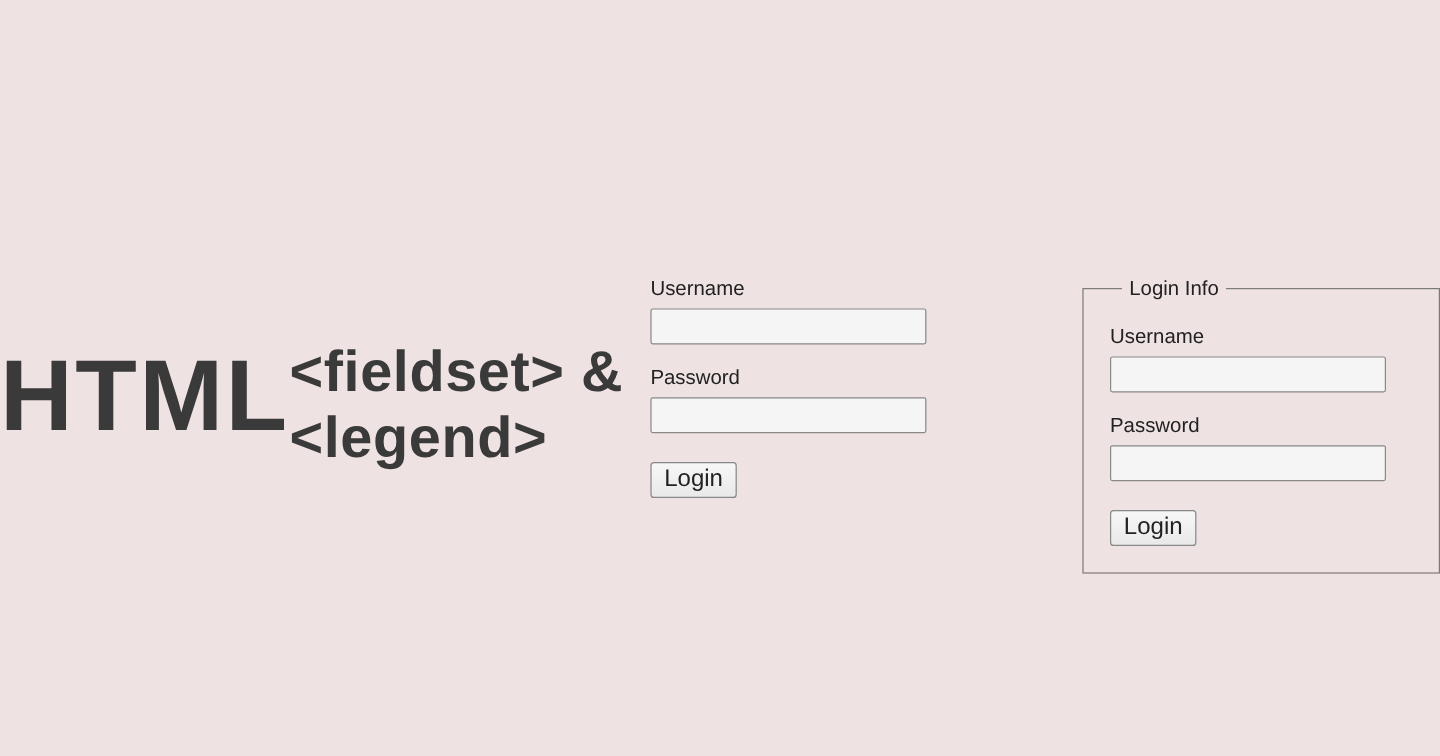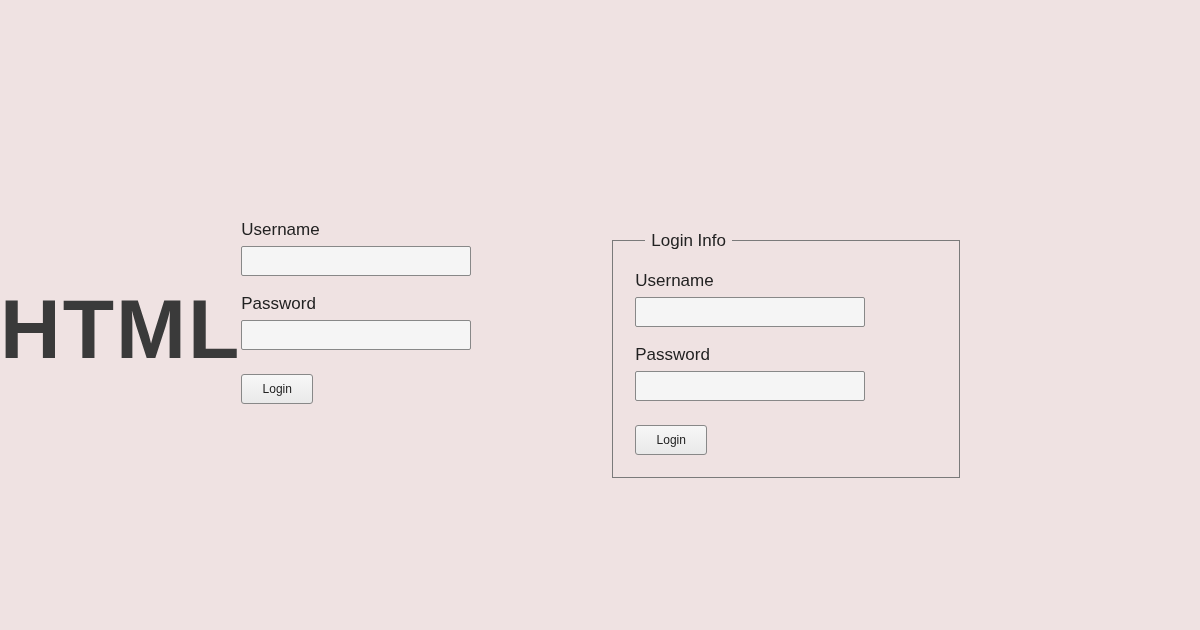--- a/index.html
+++ b/index.html
@@ -44,22 +44,22 @@
       align-items: flex-start;
     }
     .form-plain {
       display: flex;
       flex-direction: column;
       width: 240px;
     }
     .form-fieldset {
       border: 1.5px solid #7a7a7a;
       padding: 20px 22px 22px 22px;
-      width: 348px;
-      margin: 11px;
+      width: 298px;
+      margin: 0;
     }
     .form-fieldset legend {
       padding: 0 6px;
       font-size: 17px;
       color: #222;
       margin-left: 10px;
     }
     .field-label {
       font-size: 17px;
       color: #222;
@@ -77,31 +77,32 @@
     }
     .field-group {
       margin-bottom: 18px;
     }
     .login-btn {
       width: 72px;
       height: 30px;
       background: linear-gradient(#f7f7f7, #e9e9e9);
       border: 1px solid #888;
       border-radius: 3px;
-      font-size: 12px;
+      font-size: 20px;
       color: #222;
       cursor: pointer;
       margin-top: 6px;
     }
   </style>
 </head>
 <body>
 
 <div class="container">
   <div class="title">HTML</div>
+  <div class="subtitle">&lt;fieldset&gt; &amp; &lt;legend&gt;</div>
 
   <div class="forms-row">
 
     <div class="form-plain">
       <div class="field-group">
         <label class="field-label">Username</label>
         <input type="text" class="text-input" style="">
       </div>
       <div class="field-group">
         <label class="field-label">Password</label>

